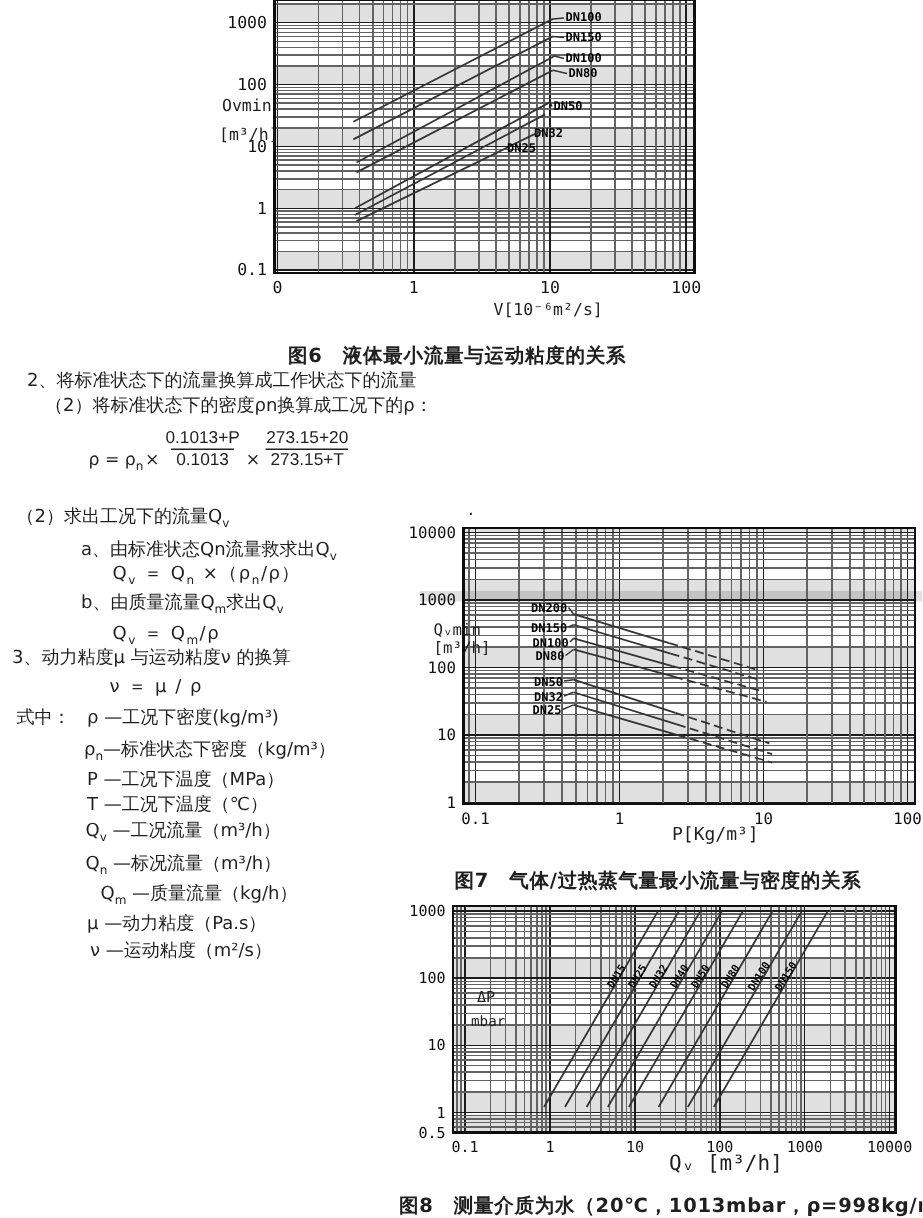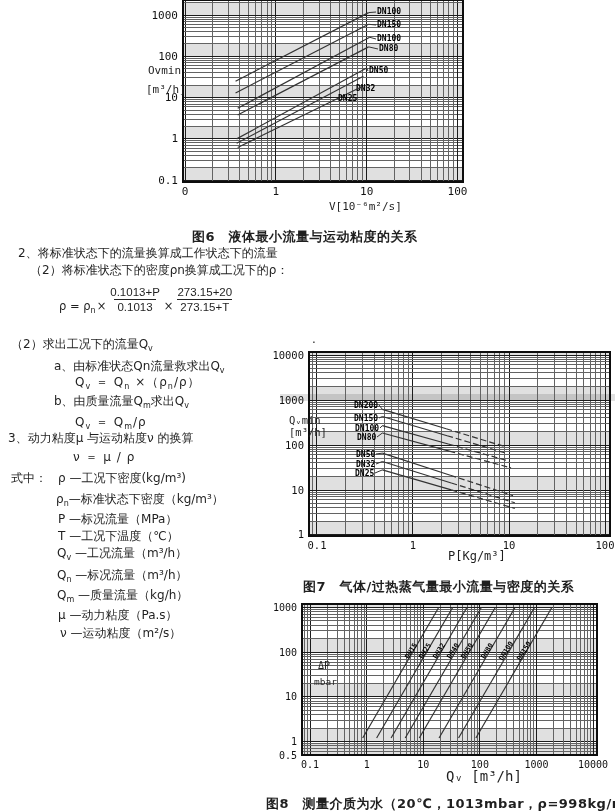--- a/index.html
+++ b/index.html
@@ -388,25 +388,25 @@
   <div class="abs body-text" style="left:54px;top:359px"><span>a、由标准状态Qn流量救求出Q</span><sub>v</sub></div>
   <div class="abs eq" style="left:75px;top:374px"><span>Q</span><sub>v</sub><span> ＝ Q</span><sub>n</sub><span> ×（ρ</span><sub>n</sub><span>/ρ）</span></div>
   <div class="abs body-text" style="left:54px;top:394px"><span>b、由质量流量Q</span><sub>m</sub><span>求出Q</span><sub>v</sub></div>
   <div class="abs eq" style="left:75px;top:414px"><span>Q</span><sub>v</sub><span> ＝ Q</span><sub>m</sub><span>/ρ</span></div>
   <div class="abs body-text" style="left:8px;top:431px">3、动力粘度μ 与运动粘度ν 的换算</div>
   <div class="abs eq" style="left:73px;top:449px">ν ＝ μ / ρ</div>
 
   <div class="abs body-text" style="left:11px;top:471px">式中：</div>
   <div class="abs body-text" style="left:58px;top:471px"><span>ρ</span><sub></sub><span> —工况下密度(kg/m³)</span></div>
   <div class="abs body-text" style="left:56px;top:492px"><span>ρ</span><sub>n</sub><span>—标准状态下密度（kg/m³）</span></div>
-  <div class="abs body-text" style="left:58px;top:512px"><span>P</span><sub></sub><span> —标况流量（MPa）</span></div>
+  <div class="abs body-text" style="left:58px;top:512px"><span>P</span><sub></sub><span> —工况下温度（MPa）</span></div>
   <div class="abs body-text" style="left:58px;top:529px"><span>T</span><sub></sub><span> —工况下温度（℃）</span></div>
   <div class="abs body-text" style="left:57px;top:546px"><span>Q</span><sub>v</sub><span> —工况流量（m³/h）</span></div>
   <div class="abs body-text" style="left:57px;top:568px"><span>Q</span><sub>n</sub><span> —标况流量（m³/h）</span></div>
-  <div class="abs body-text" style="left:57px;top:588px"><span>Q</span><sub>m</sub><span> —质量流量（kg/h）</span></div>
+  <div class="abs body-text" style="left:67px;top:588px"><span>Q</span><sub>m</sub><span> —质量流量（kg/h）</span></div>
   <div class="abs body-text" style="left:58px;top:608px"><span>μ</span><sub></sub><span> —动力粘度（Pa.s）</span></div>
   <div class="abs body-text" style="left:60px;top:626px"><span>ν</span><sub></sub><span> —运动粘度（m²/s）</span></div>
 
   <div class="abs body-text" style="left:312px;top:332px">.</div>
 
   <div class="abs mono" style="left:253px;top:414px;font-size:10.5px">Qᵥmin</div>
   <div class="abs mono" style="left:253px;top:426px;font-size:10.5px">[m³/h]</div>
   <div class="abs mono" style="left:412px;top:549px;font-size:12px">P[Kg/m³]</div>
   <div class="abs cap" style="left:303px;top:578px">图7　气体/过热蒸气量最小流量与密度的关系</div>
 

